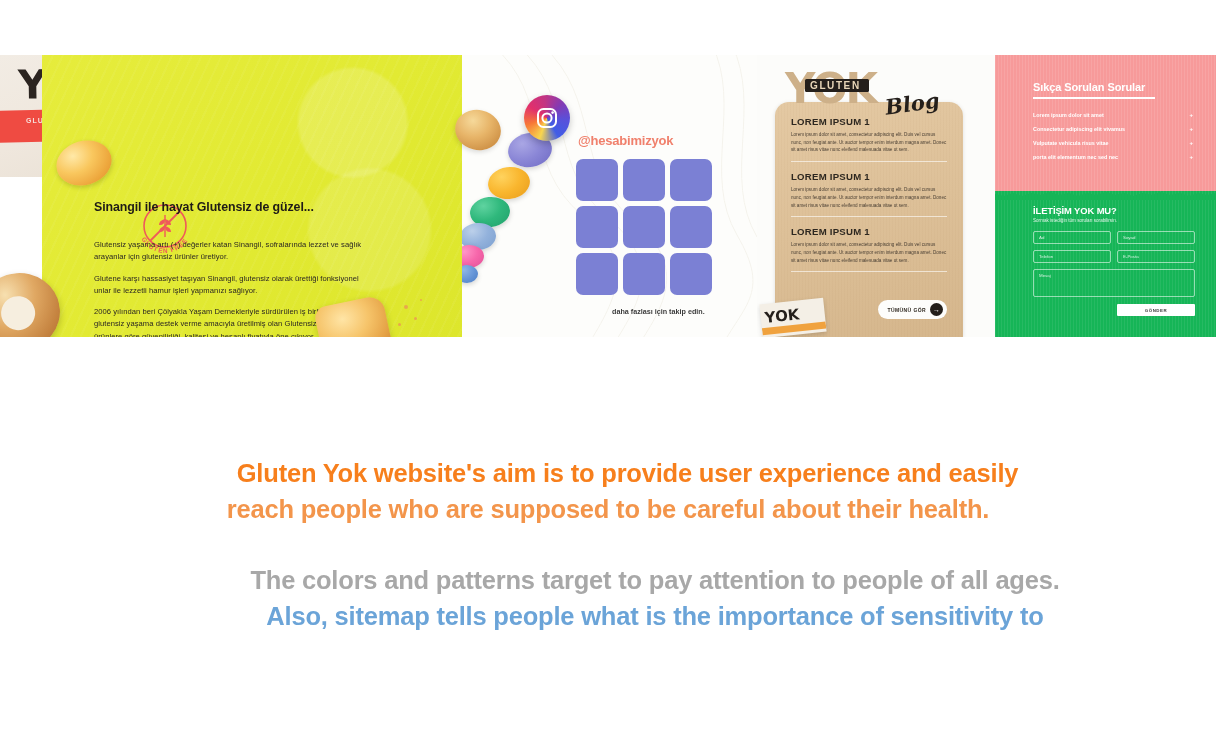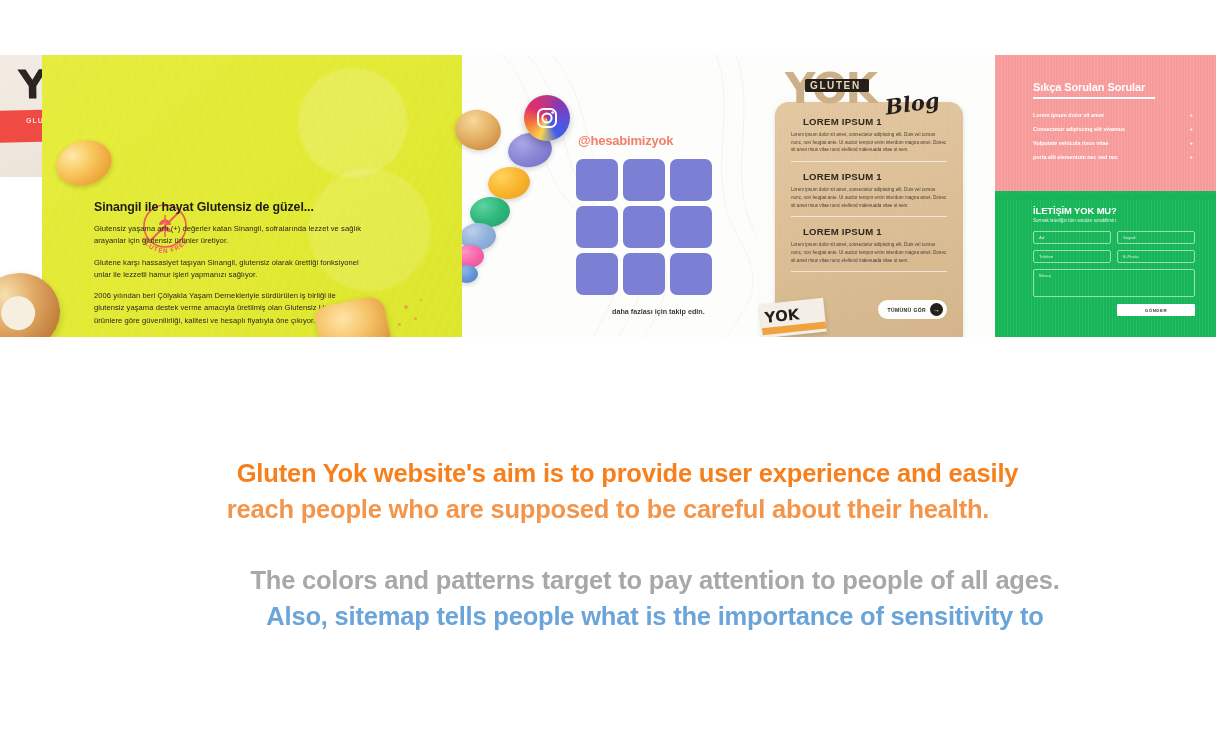--- a/index.html
+++ b/index.html
@@ -113,21 +113,21 @@
     position: absolute;
     left: 52px;
     top: 145px;
     width: 270px;
     z-index: 6;
   }
   .hero-title {
     font-size: 12.4px;
     font-weight: 800;
     color: #1f1b17;
-    margin: 0 0 9px 0;
+    margin: 0 0 25px 0;
     letter-spacing: -.1px;
   }
   .hero-p {
     font-size: 7.6px;
     line-height: 1.62;
     color: #2a2622;
     margin: 0 0 9px 0;
     letter-spacing: .05px;
   }
   .hero-p:last-child { margin-bottom: 0; }
@@ -286,21 +286,21 @@
     background:
       repeating-linear-gradient(90deg, rgba(160,120,75,.045) 0 1px, rgba(0,0,0,0) 1px 3px),
       linear-gradient(165deg, #e4c9a3 0%, #ddc098 48%, #d5b68c 100%);
     box-shadow: 0 1px 4px rgba(0,0,0,.12);
     padding: 14px 16px 0 16px;
     box-sizing: border-box;
     z-index: 5;
   }
   .blog-item { margin-bottom: 9px; }
   .blog-item h4 {
-    margin: 0 0 4px 12px;
+    margin: 0 0 4px 0;
     font-size: 9.6px;
     font-weight: 700;
     color: #2e2820;
     letter-spacing: .25px;
   }
   .blog-item p {
     margin: 0 0 7px 0;
     font-size: 4.6px;
     line-height: 1.68;
     color: #4d4236;

